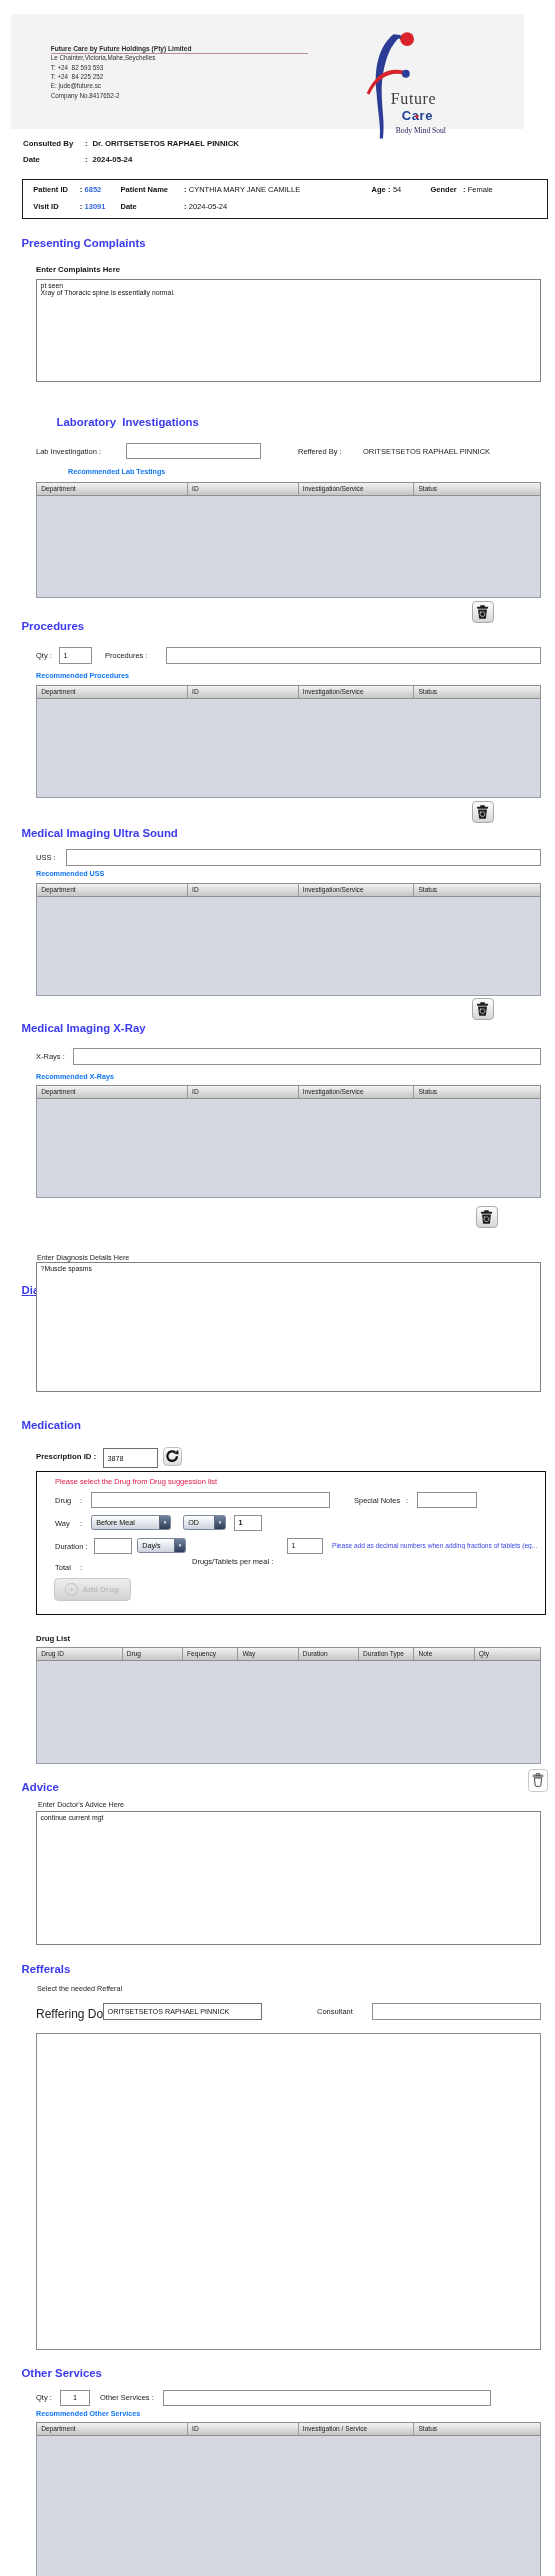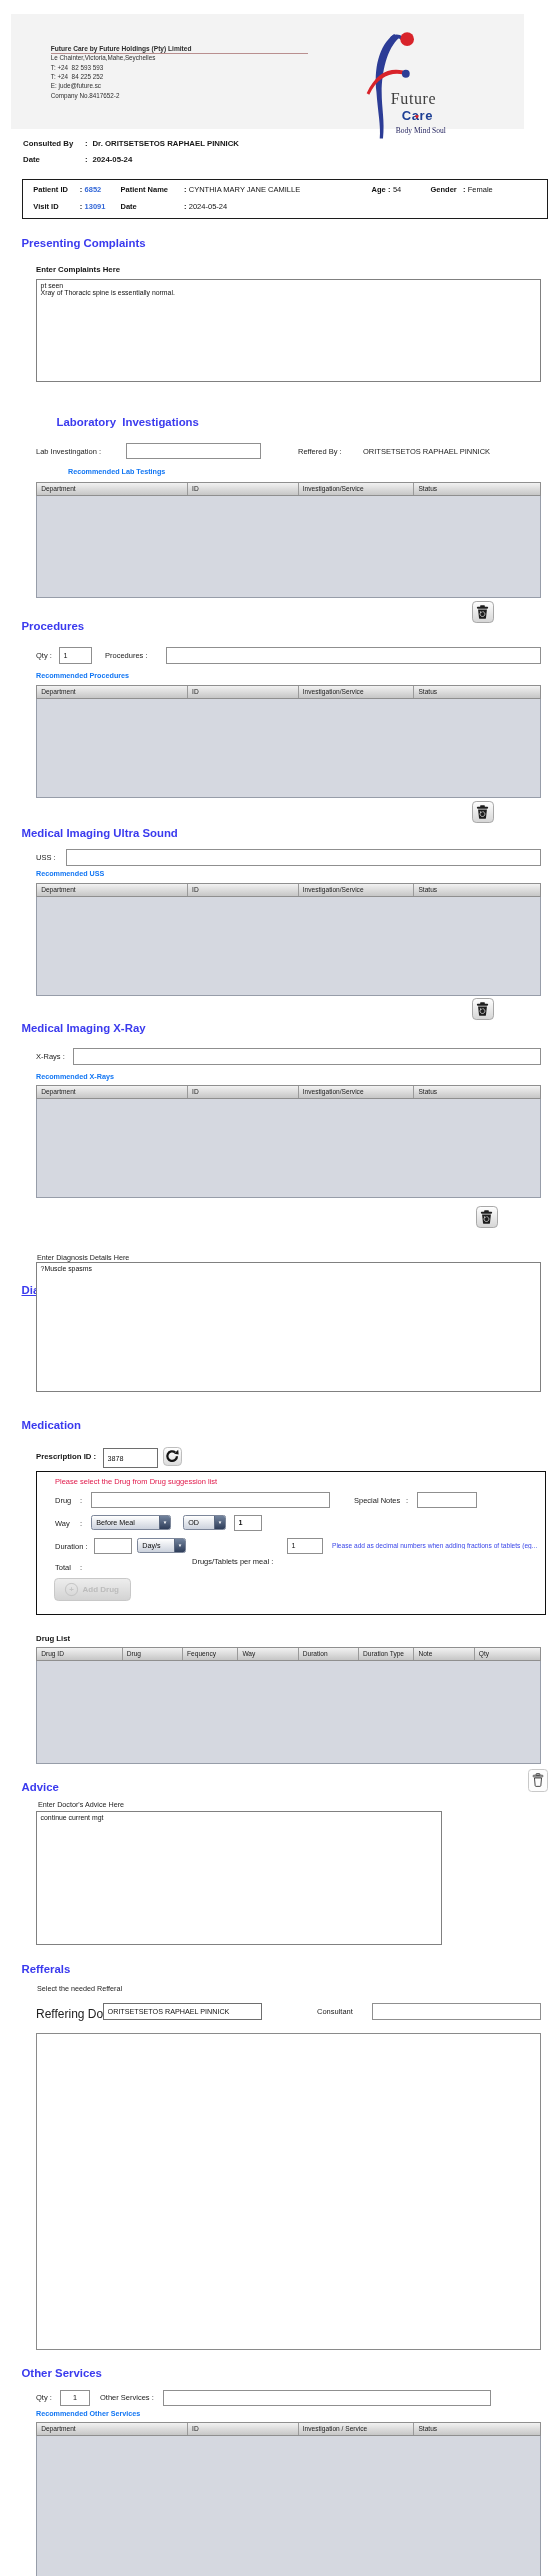--- a/index.html
+++ b/index.html
@@ -328,21 +328,21 @@
 
   <button class="trash2" style="left:528px;top:1769px;">
     <svg width="12" height="14.3" viewBox="0 0 22 26">
       <rect x="7.5" y="1" width="7" height="3" rx="1" fill="none" stroke="#2c2c2c" stroke-width="1.5"></rect>
       <rect x="2" y="4" width="18" height="3" rx="1.2" fill="none" stroke="#2c2c2c" stroke-width="1.5"></rect>
       <path d="M4.5 9 h13 l-1.3 14 a1.6 1.6 0 0 1 -1.6 1.4 h-7.2 a1.6 1.6 0 0 1 -1.6 -1.4 z" fill="none" stroke="#2c2c2c" stroke-width="1.6"></path>
     </svg>
   </button>
   <div class="h1" style="top:1781px;">Advice</div>
   <div class="sublabel" style="left:38px;top:1800px;">Enter Doctor's Advice Here</div>
-  <textarea class="ta" style="left: 36px; top: 1811px; width: 406px; height: 134px;">continue current mgt</textarea>
+  <textarea class="ta" style="left: 36px; top: 1811px; width: 505px; height: 134px;">continue current mgt</textarea>
 
   <div class="h1" style="top:1963px;">Refferals</div>
   <div class="sublabel" style="left:37px;top:1984px;">Select the needed Refferal</div>
   <div class="sublabel" style="left:36px;top:2007px;font-size:12px;">Reffering Doctor</div>
   <input class="inp" style="left: 103px; top: 2003px; width: 159px; height: 16.7px; border: 0.6px solid rgb(110, 110, 110);" value="ORITSETSETOS RAPHAEL PINNICK">
   <div class="sublabel" style="left:317px;top:2007px;font-size:7.5px;">Consultant</div>
   <input class="inp" style="left: 372px; top: 2003px; width: 169px; height: 16.7px;" value="">
   <div style="position:absolute;left:36px;top:2033px;width:505px;height:317px;border:0.6px solid #8a8a8a;background:#fff;box-sizing:border-box;"></div>
 
   <div class="h1" style="top:2367px;">Other Services</div>

